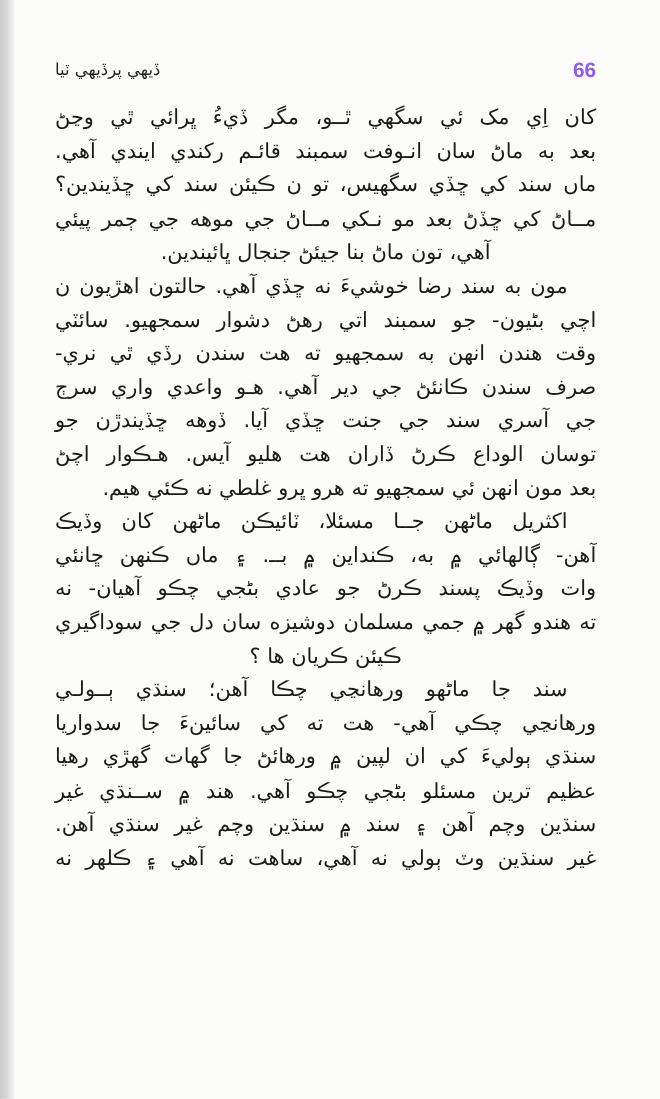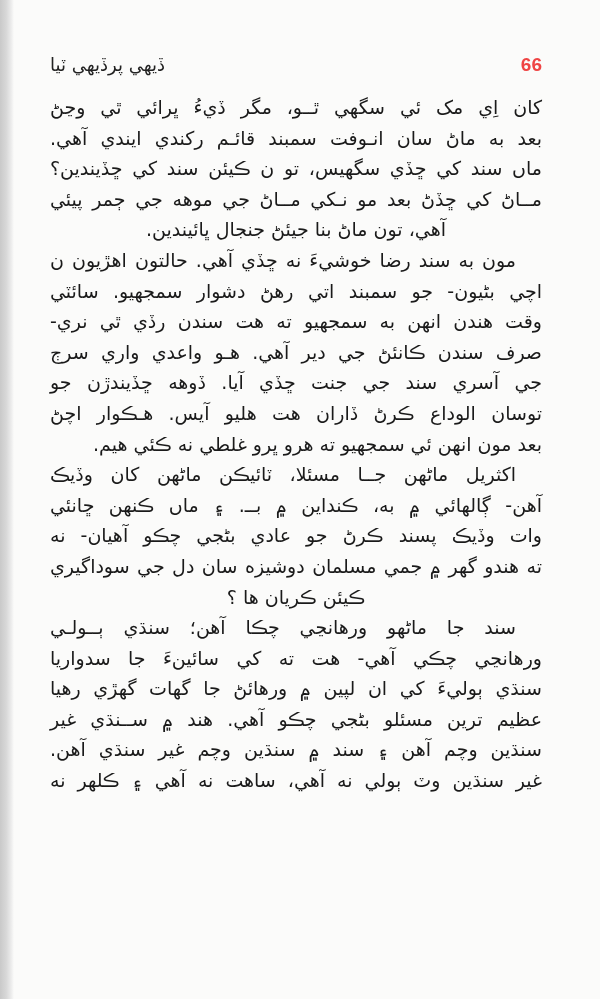--- a/index.html
+++ b/index.html
@@ -16,25 +16,25 @@
     }
     .page {
       position: absolute; left: 50px; top: 52px; width: 492px;
     }
     .header {
       position: relative; height: 36px;
     }
     .page-number {
       position: absolute; right: 0; top: 2px;
       font-family: "Liberation Sans", sans-serif;
-      font-weight: bold; font-size: 19px; color: #ef4444;
+      font-weight: bold; font-size: 19px; color: #8b5cf6;
     }
     .running-title {
       position: absolute; left: 0; top: 2px;
-      direction: rtl; font-size: 18px; color: #222;
+      direction: rtl; font-size: 15px; color: #222;
     }
     .body-text {
       margin-top: 4px;
       direction: rtl;
       font-size: 19px;
       line-height: 30.6px;
       text-align: justify;
       text-align-last: right;
     }
     .line { display: block; white-space: nowrap; text-align-last: justify; }

